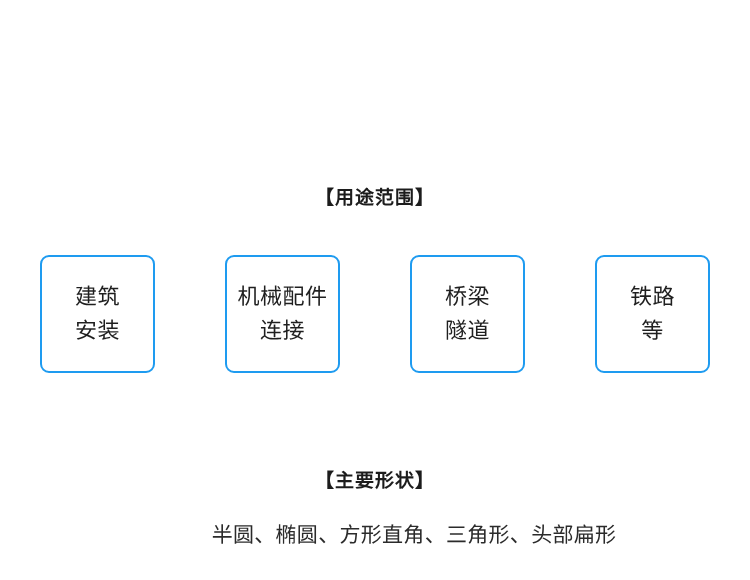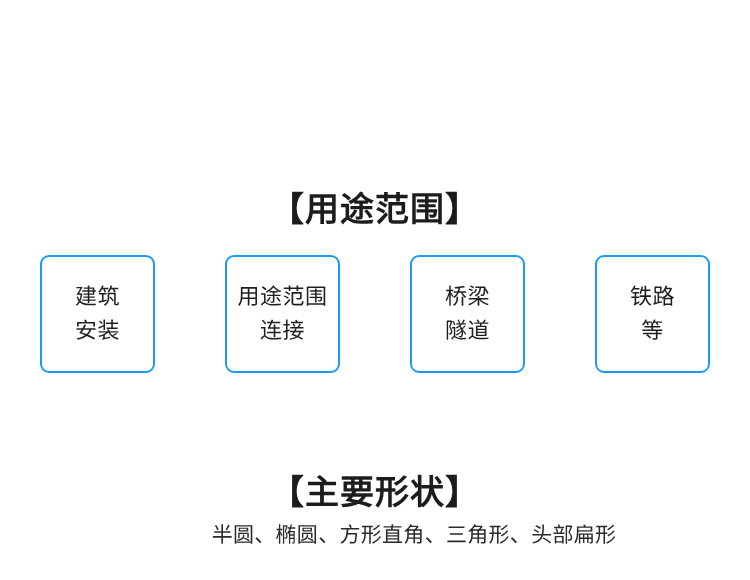--- a/index.html
+++ b/index.html
@@ -40,21 +40,21 @@
     display: block;
     white-space: nowrap;
   }
 
   
   .section-heading {
     position: absolute;
     left: 0;
     width: 750px;
     text-align: center;
-    font-size: 34px;
+    font-size: 19px;
     font-weight: 700;
     letter-spacing: 1px;
     color: #1c1c1c;
   }
   .heading-usage { top: 182px; }
   .heading-shape { top: 447px; margin-top: 18px; }
 
   
   .box-row {
     position: absolute;
@@ -113,21 +113,21 @@
   <div class="section-heading heading-usage">【用途范围】</div>
 
   <div class="box-row">
 
     <div class="usage-box">
       <span class="line">建筑</span>
       <span class="line">安装</span>
     </div>
 
     <div class="usage-box">
-      <span class="line">用途范围</span>
+      <span class="line">机械配件</span>
       <span class="line">连接</span>
     </div>
 
 
     <div class="usage-box">
       <span class="line">桥梁</span>
       <span class="line">隧道</span>
     </div>
 
     <div class="usage-box">

